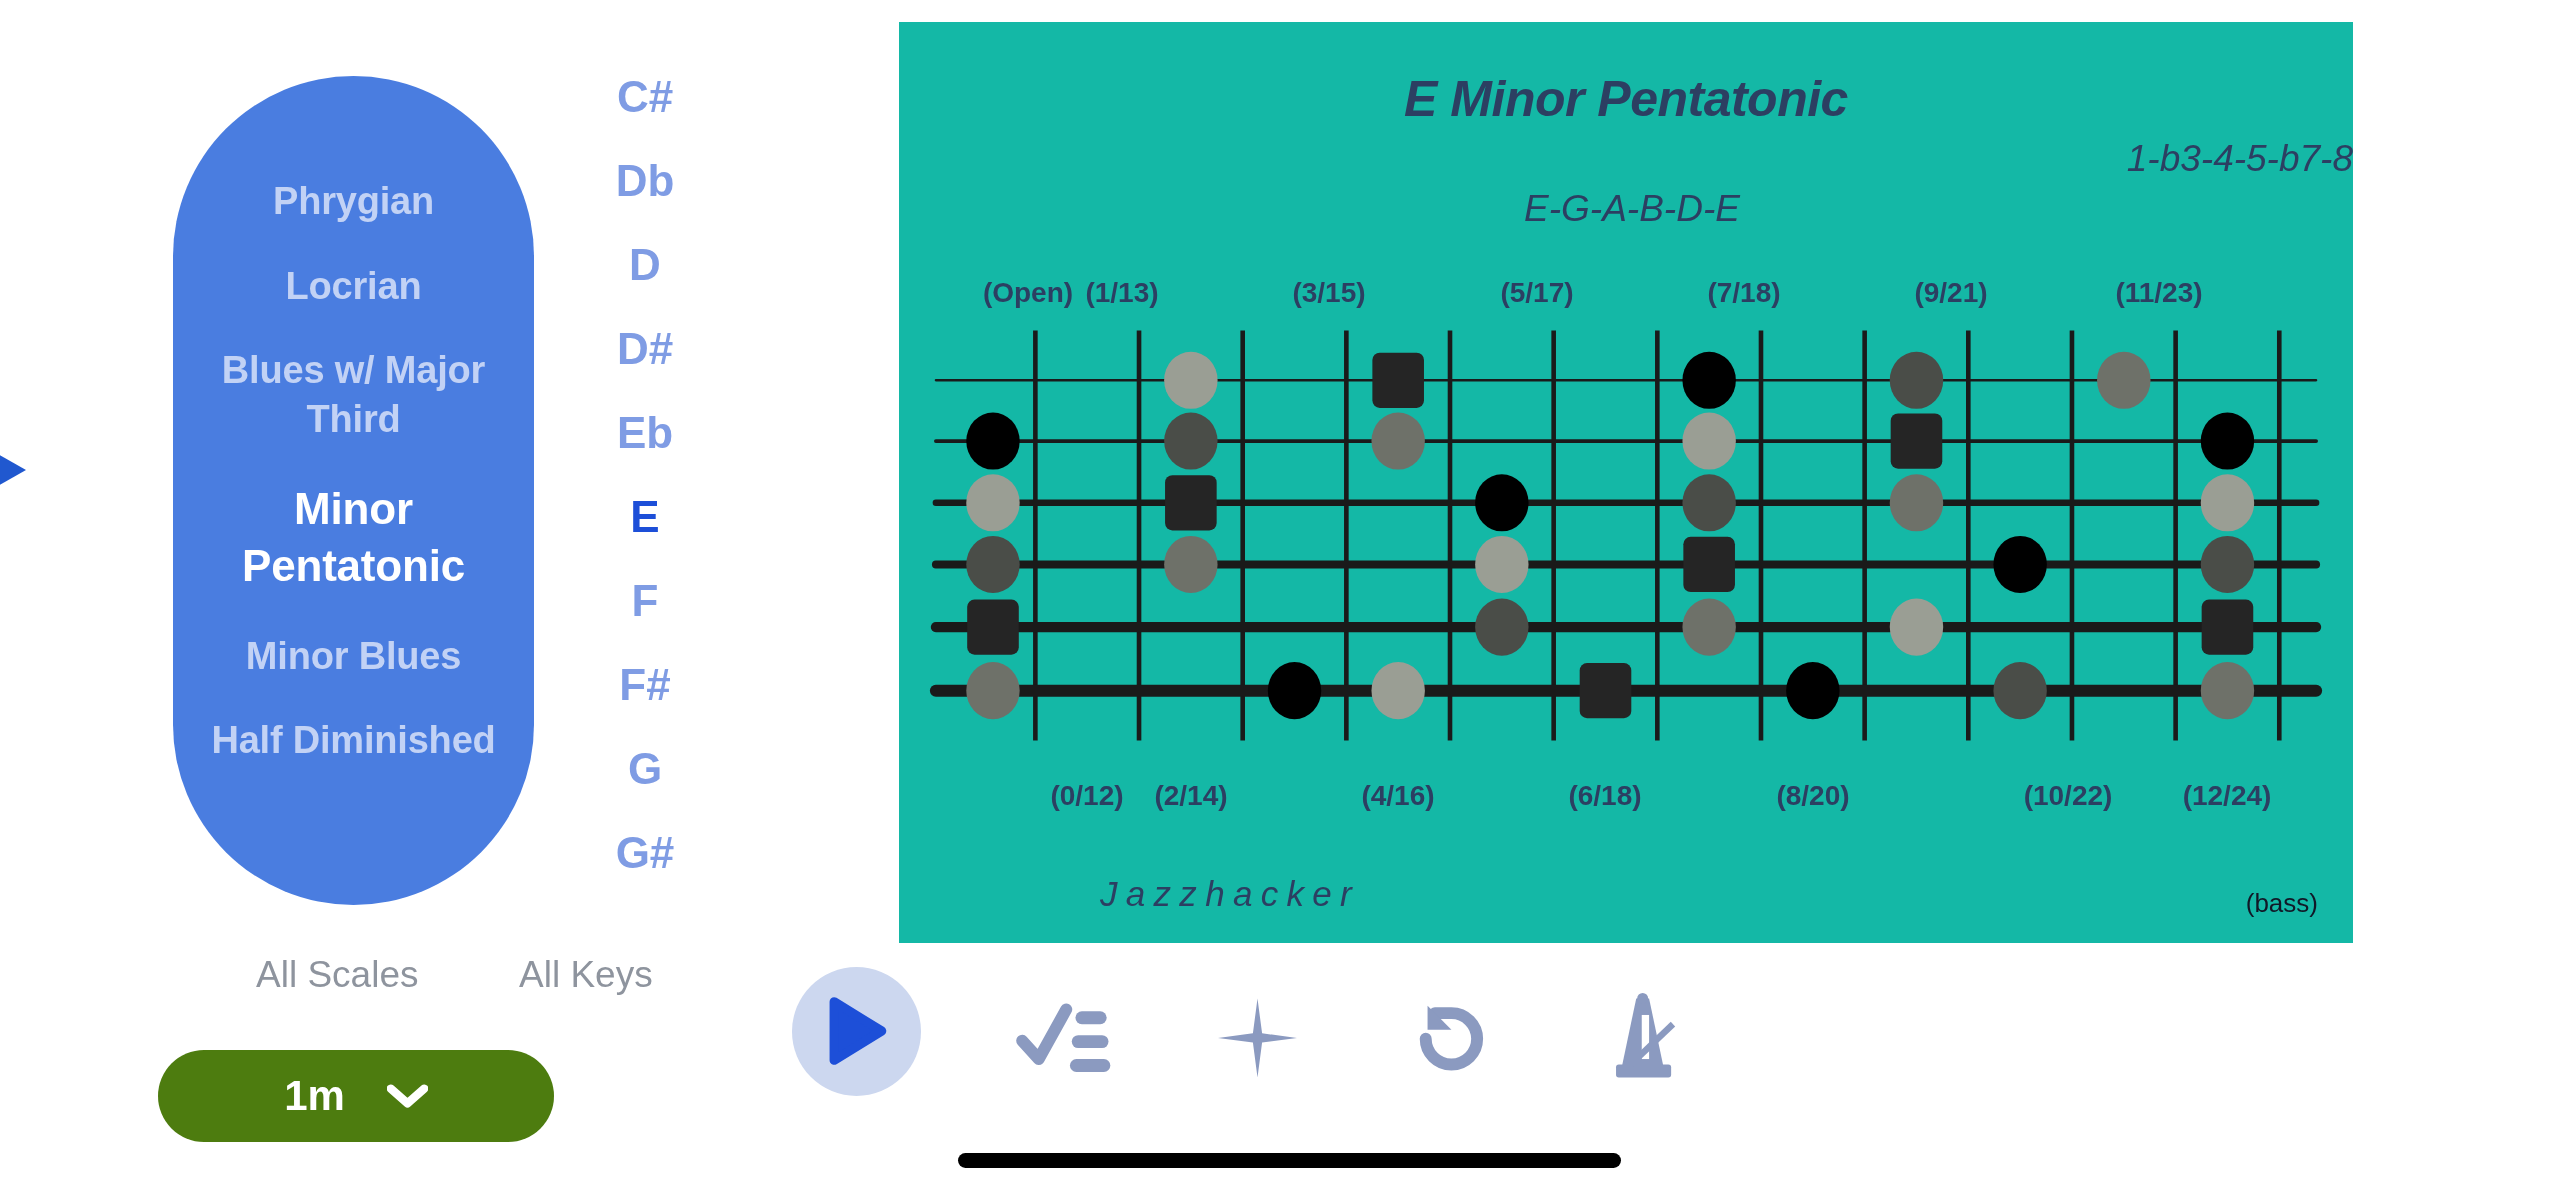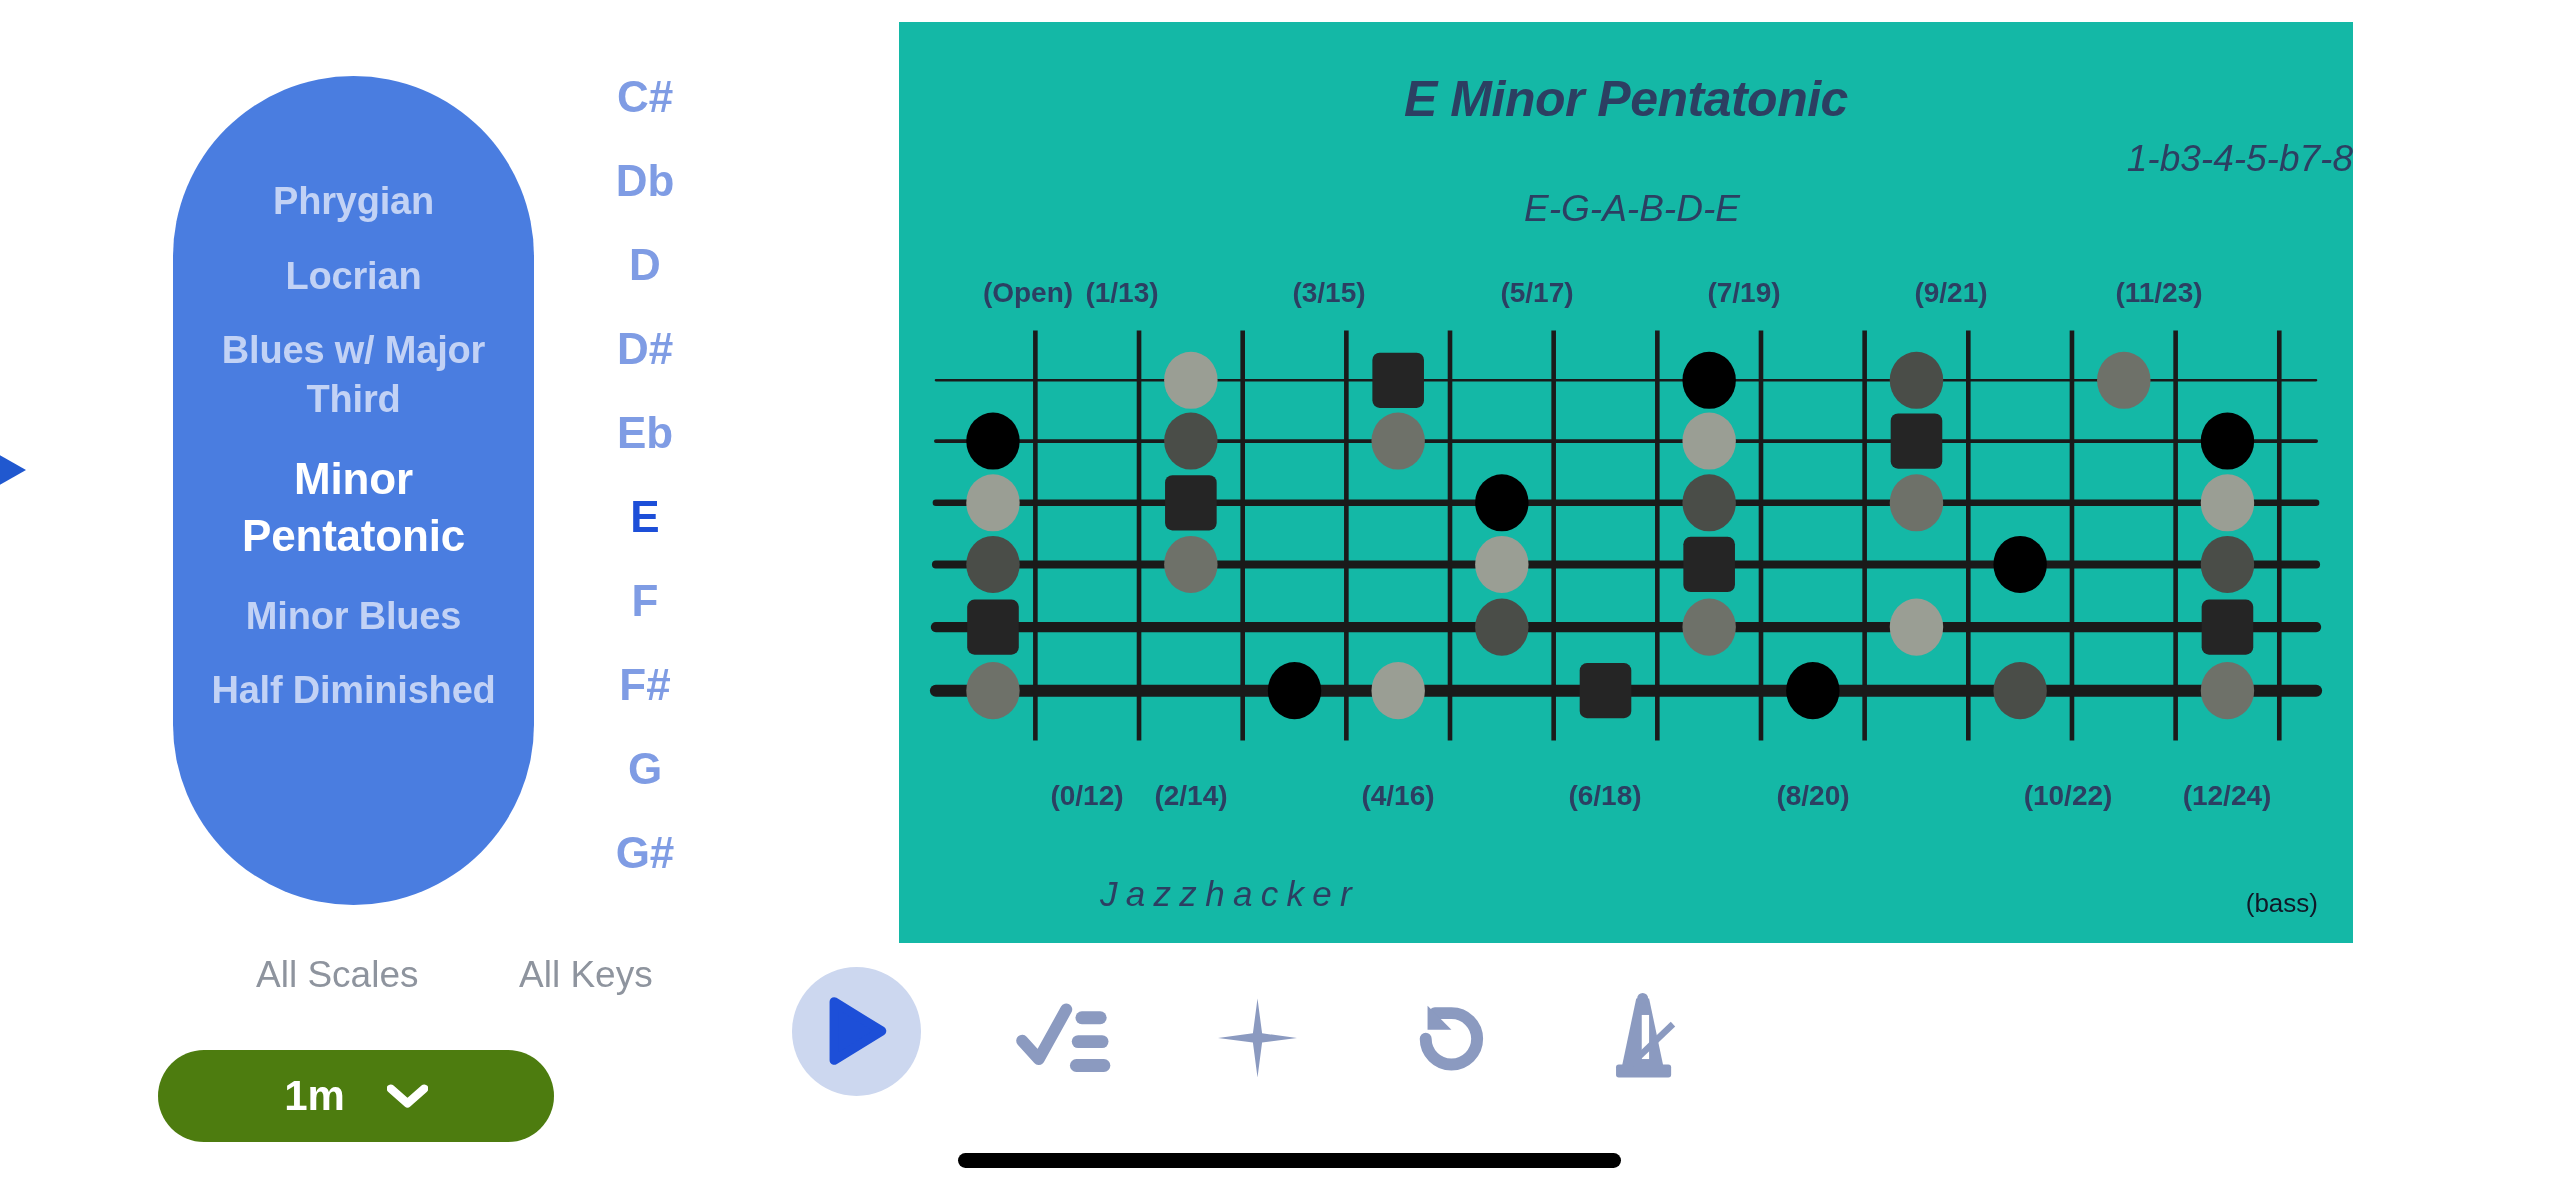--- a/index.html
+++ b/index.html
@@ -25,21 +25,21 @@
   #scale-picker{
     position:absolute;left:173px;top:76px;
     width:361px;height:829px;
     background:#4a7de0;
     border-radius:181px;
     overflow:hidden;
   }
   #scale-list{
     position:absolute;left:0;right:0;top:88px;
     display:flex;flex-direction:column;align-items:center;
-    gap:0px;
+    gap:10px;
   }
   .scale-item{
     color:#c2d2f5;
     font-size:38px;
     font-weight:600;
     text-align:center;
     line-height:1.28;
     width:304px;
     padding:13px 0;
     letter-spacing:-0.2px;
@@ -253,21 +253,21 @@
         <rect x="1413.75" y="627" width="56" height="60" rx="8" fill="#252525"></rect>
         <ellipse cx="1441.75" cy="726" rx="29" ry="31" fill="#6e7169"></ellipse>
       </svg>
 
     <div id="brand-label">Jazzhacker</div>
     <div id="instrument-label">(bass)</div>
   <div class="fret-label top" style="left: 94px;">(Open)</div>
       <div class="fret-label top" style="left: 188px;">(1/13)</div>
       <div class="fret-label top" style="left: 395px;">(3/15)</div>
       <div class="fret-label top" style="left: 603px;">(5/17)</div>
-      <div class="fret-label top" style="left: 810px;">(7/19)</div>
+      <div class="fret-label top" style="left: 810px;">(7/18)</div>
       <div class="fret-label top" style="left: 1017px;">(9/21)</div>
       <div class="fret-label top" style="left: 1225px;">(11/23)</div>
       <div class="fret-label bottom" style="left: 188px;">(0/12)</div>
       <div class="fret-label bottom" style="left: 292px;">(2/14)</div>
       <div class="fret-label bottom" style="left: 499px;">(4/16)</div>
       <div class="fret-label bottom" style="left: 706px;">(6/18)</div>
       <div class="fret-label bottom" style="left: 914px;">(8/20)</div>
       <div class="fret-label bottom" style="left: 1121px; margin-left: 48px;">(10/22)</div>
       <div class="fret-label bottom" style="left: 1328px;">(12/24)</div>
     </div>

